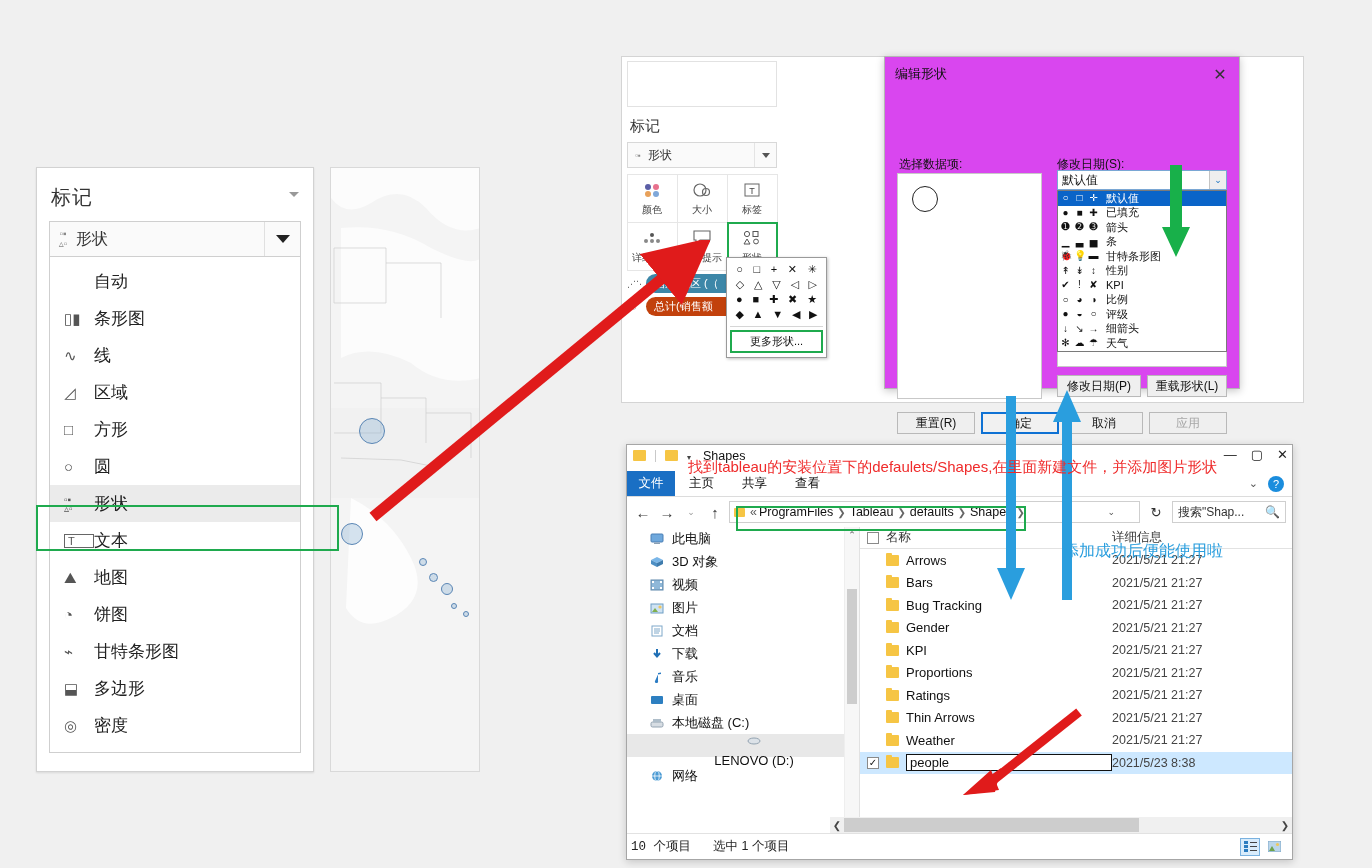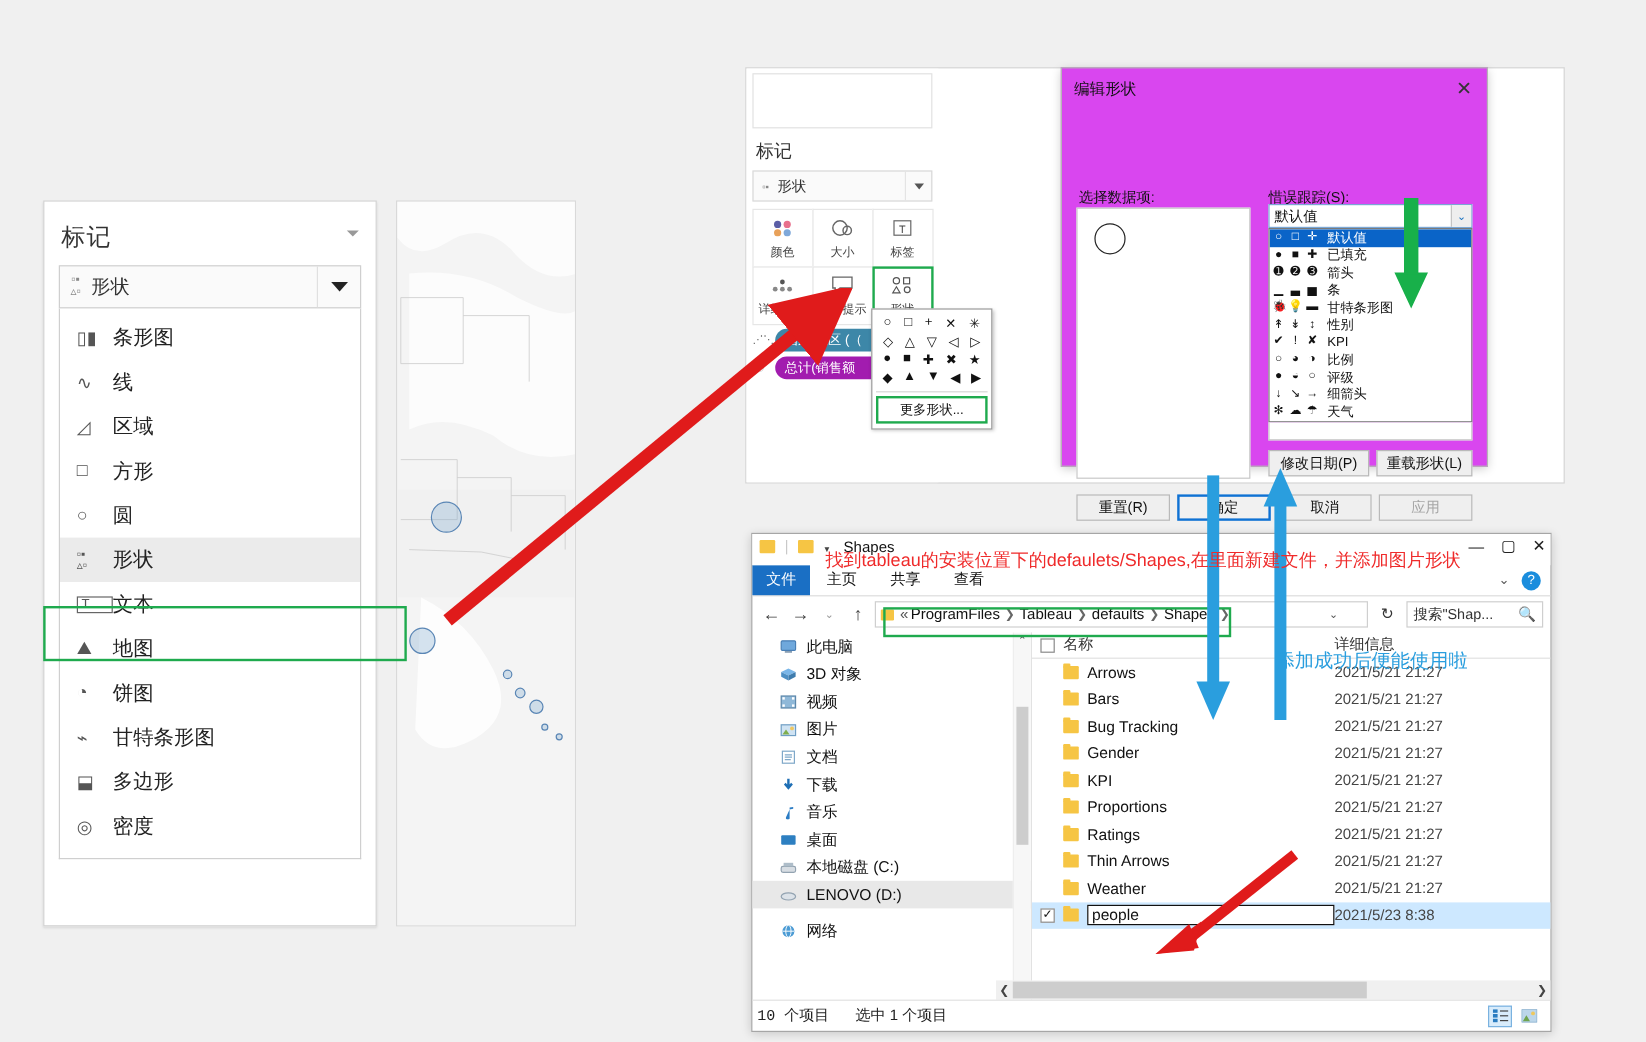--- a/index.html
+++ b/index.html
@@ -71,21 +71,21 @@
   #tab-side .sh-select .sa i{width:0;height:0;border-left:4px solid transparent;border-right:4px solid transparent;border-top:5px solid #555;}
   .btn-grid{ margin:6px 5px 0 5px; display:grid; grid-template-columns:1fr 1fr 1fr; }
   .mbtn{ height:49px; border:1px solid #e6e6e6; margin:-0.5px; background:#fff;
          display:flex; flex-direction:column; align-items:center; justify-content:center; gap:3px;}
   .mbtn .glyph{ height:20px; display:flex;align-items:center;justify-content:center; }
   .mbtn .lbl{ font-size:10px; color:#444; }
   .mbtn.hl{ border:2px solid #1faa4e; }
   .pill{ height:19px; border-radius:10px; color:#fff; font-size:11px; display:flex;align-items:center;
          padding:0 8px; white-space:nowrap; overflow:hidden;}
   .pill.blue{ background:#3d87a8; }
-  .pill.green{ background:#a21caf; }
+  .pill.green{ background:#c2410c; }
   .pillrow{ display:flex; align-items:center; gap:5px; margin:4px 5px 0 5px;}
   .pillrow .pico{ font-size:9px; color:#666; width:14px; text-align:center;}
 
   
   #shape-flyout{
     position:absolute; left:726px; top:257px; width:101px; background:#fff;
     border:1px solid #9a9a9a; box-shadow:1px 1px 3px rgba(0,0,0,.25); z-index:7; padding:4px 0 2px 0;
   }
   #shape-flyout .srow{ display:flex; justify-content:space-around; padding:1px 4px; font-size:11px; color:#111; }
   #shape-flyout .sep{ border-top:1px solid #d6d6d6; margin:4px 3px 3px 3px;}
@@ -151,21 +151,21 @@
      position:relative; padding-left:4px; gap:2px; font-size:12.5px;}
   #fx .crumbs .cfolder{ width:11px;height:9px;background:#f6c544;border-radius:1px; margin-right:3px;}
   #fx .crumbs .sepc{ color:#666; font-size:10px; padding:0 2px;}
   #fx .crumbs .cdd{ position:absolute; right:24px; color:#555; font-size:9px;}
   #fx .refresh{ width:24px; text-align:center; font-size:13px; color:#333;}
   #fx .search{ width:114px; height:22px; border:1px solid #cfcfcf; display:flex; align-items:center;
      justify-content:space-between; padding:0 5px; font-size:12px; color:#333; background:#fff;}
   #fx .body{ position:absolute; left:0; right:0; top:82px; bottom:26px; display:flex; }
   #fx .tree{ width:233px; border-right:1px solid #e2e2e2; position:relative; overflow:hidden; }
   #fx .tree .ti{ height:23px; display:flex; align-items:center; padding-left:22px; gap:7px; font-size:13px;}
-  #fx .tree .ti.sel{ background:#e8e8e8; }
+  #fx .tree .ti.sel{ background:#e8e8e8;flex-direction:column; }
   #fx .tree .ti .tico{ width:16px;height:14px; display:flex;align-items:center;justify-content:center; font-size:11px;}
   #fx .treescroll{ position:absolute; right:0; top:0; bottom:0; width:15px; background:#f7f7f7; border-left:1px solid #eee;}
   #fx .treescroll .th{ position:absolute; left:2px; right:2px; top:62px; height:115px; background:#cdcdcd;}
   #fx .treescroll .up,#fx .treescroll .dn{ position:absolute; left:0;right:0; height:15px; font-size:9px;
      display:flex;align-items:center;justify-content:center; color:#555;}
   #fx .treescroll .dn{ bottom:0; }
   #fx .list{ flex:1; position:relative; }
   #fx .lhdr{ height:22px; border-bottom:1px solid #e2e2e2; display:flex; align-items:center; font-size:12.5px; color:#333;}
   #fx .lhdr .cb{ width:26px; display:flex;align-items:center;justify-content:center;}
   #fx .lhdr .cb i{ width:12px;height:12px;border:1px solid #8a8a8a; display:block; background:#fff;}
@@ -259,20 +259,24 @@
   <div class="lp-select">
     <span class="sel-ico">▫▪<br>▵▫</span>
     <span class="sel-txt">形状</span>
     <span class="sel-arrow">
         <i></i>
       </span>
   </div>
 
   <div id="left-menu">
     <div class="lmi">
+      <span class="ico"></span>
+      <span>自动</span>
+    </div>
+    <div class="lmi">
       <span class="ico">▯▮</span>
       <span>条形图</span>
     </div>
     <div class="lmi">
       <span class="ico">∿</span>
       <span>线</span>
     </div>
     <div class="lmi">
       <span class="ico">◿</span>
       <span>区域</span>
@@ -433,21 +437,21 @@
   </div>
   <div class="sep"></div>
   <div id="more-shapes">更多形状...</div>
 </div>
 
 <div id="dlg">
   <div class="title">编辑形状</div>
   <div class="closex">✕</div>
 
   <div class="dlg-lbl" style="left:14px;top:99px;">选择数据项:</div>
-  <div class="dlg-lbl" style="left:172px;top:99px;">惜误跟踪(S):</div>
+  <div class="dlg-lbl" style="left:172px;top:99px;">修改日期(S):</div>
 
   <div class="listbox">
     <div class="circ"></div>
   </div>
 
   <div id="combo">
     <span class="ctxt">默认值</span>
     <span class="carrow">⌄</span>
   </div>
 

